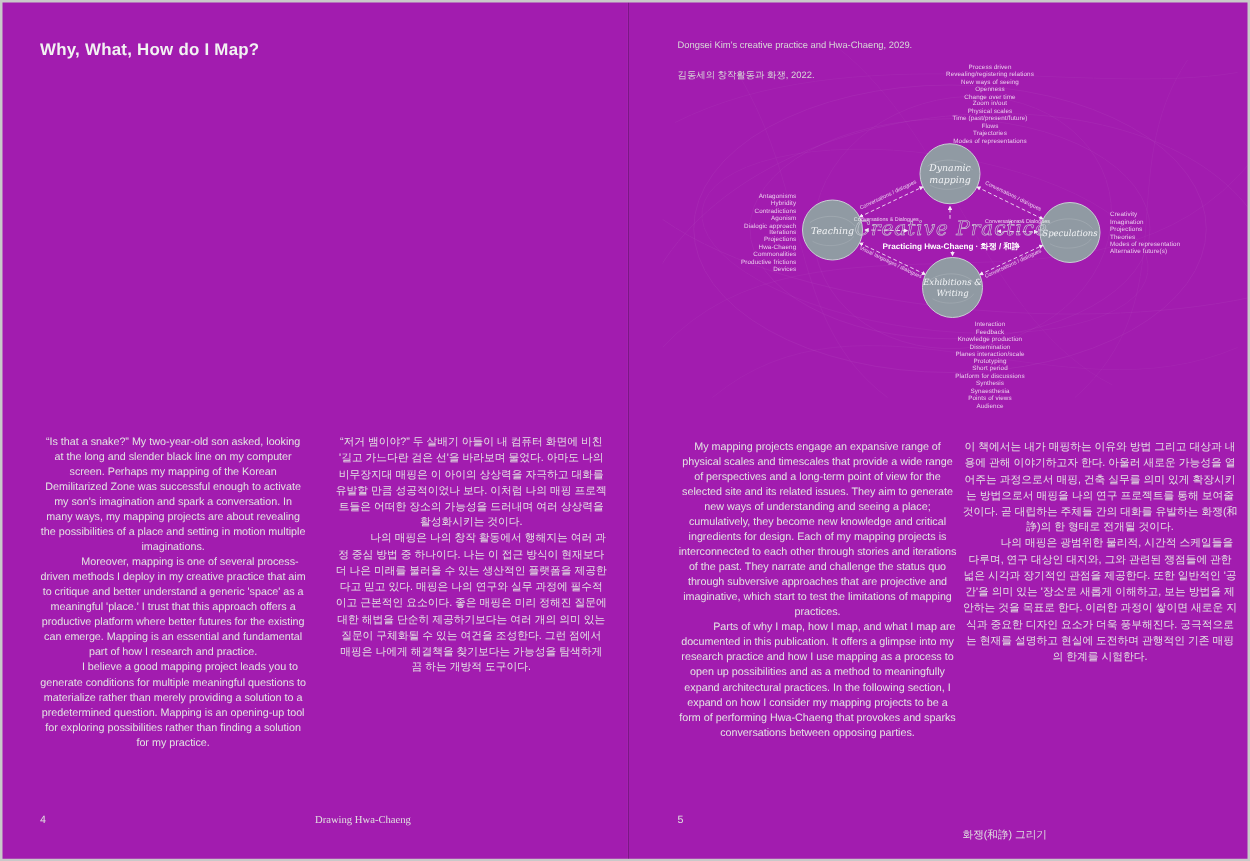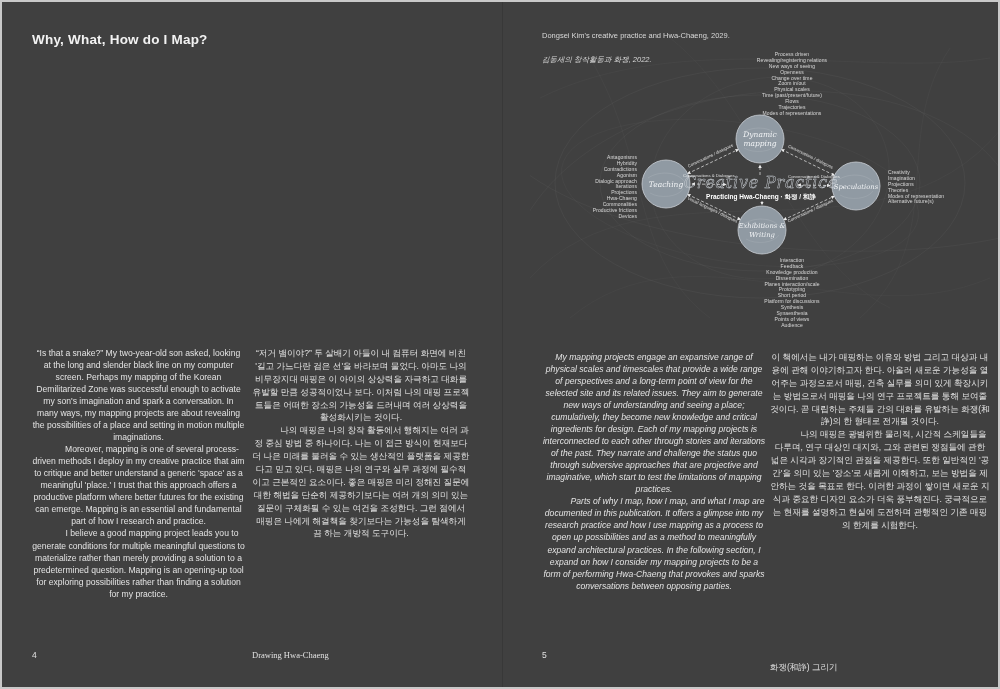--- a/index.html
+++ b/index.html
@@ -1,32 +1,32 @@
 <!DOCTYPE html>
 <html><head>
 <meta charset="utf-8">
 <style>
   * { margin:0; padding:0; box-sizing:border-box; }
   html,body { width:1000px; height:689px; background:#1a1a1a; font-family:"Liberation Sans", sans-serif; }
   .spread {
-    position:relative; width:1000px; height:689px; background:#404040;
+    position:relative; width:1000px; height:689px; background:#a21caf;
     border:2px solid #c9c9c9; overflow:hidden; color:#e6e6e6;
   }
   .page-title { position:absolute; top:30px; font-size:13.5px; font-weight:600; color:#f2f2f2; letter-spacing:.2px; }
   #title-en { left:30px; }
   #title-ko { left:250px; }
   .caption { position:absolute; left:540px; font-size:7.5px; line-height:1.4; color:#d8d8d8; }
   #caption-en { top:29px; }
-  #caption-ko { top:53px;font-style:italic; }
+  #caption-ko { top:53px; }
   .col { position:absolute; font-size:8.6px; line-height:1.4; color:#e3e3e3; text-align:center; }
   .col p { margin:0; }
   .col p + p { text-indent:27px; }
   #col-en-left  { left:30px;  top:345px; width:213px; }
-  #col-ko-left  { left:250px; top:345px; width:218px; line-height:1.5; }
-  #col-en-right { left:540px; top:349px; width:224px;font-style:italic; }
+  #col-ko-left  { left:266px; top:345px; width:218px; line-height:1.5; }
+  #col-en-right { left:540px; top:349px; width:224px; }
   #col-ko-right { left:768px; top:349px; width:220px; line-height:1.5; }
   .footer-num { position:absolute; top:648px; font-size:8.5px; color:#e0e0e0; }
   #footer-num-left { left:30px; }
   #footer-num-right { left:540px; }
   .footer-title { position:absolute; top:648px; font-size:8.5px; color:#e0e0e0; }
   #footer-title-left { left:250px;font-family:Liberation Serif, serif; }
   #footer-title-right { left:768px;margin-top:12px; }
   #diagram { position:absolute; left:528px; top:16px; width:472px; height:322px; }
   .dg-list { position:absolute; font-size:5px; line-height:1.18; color:rgba(255,255,255,.78); letter-spacing:.1px; }
   #list-top    { left:700px; top:50px;  width:180px; text-align:center; }

